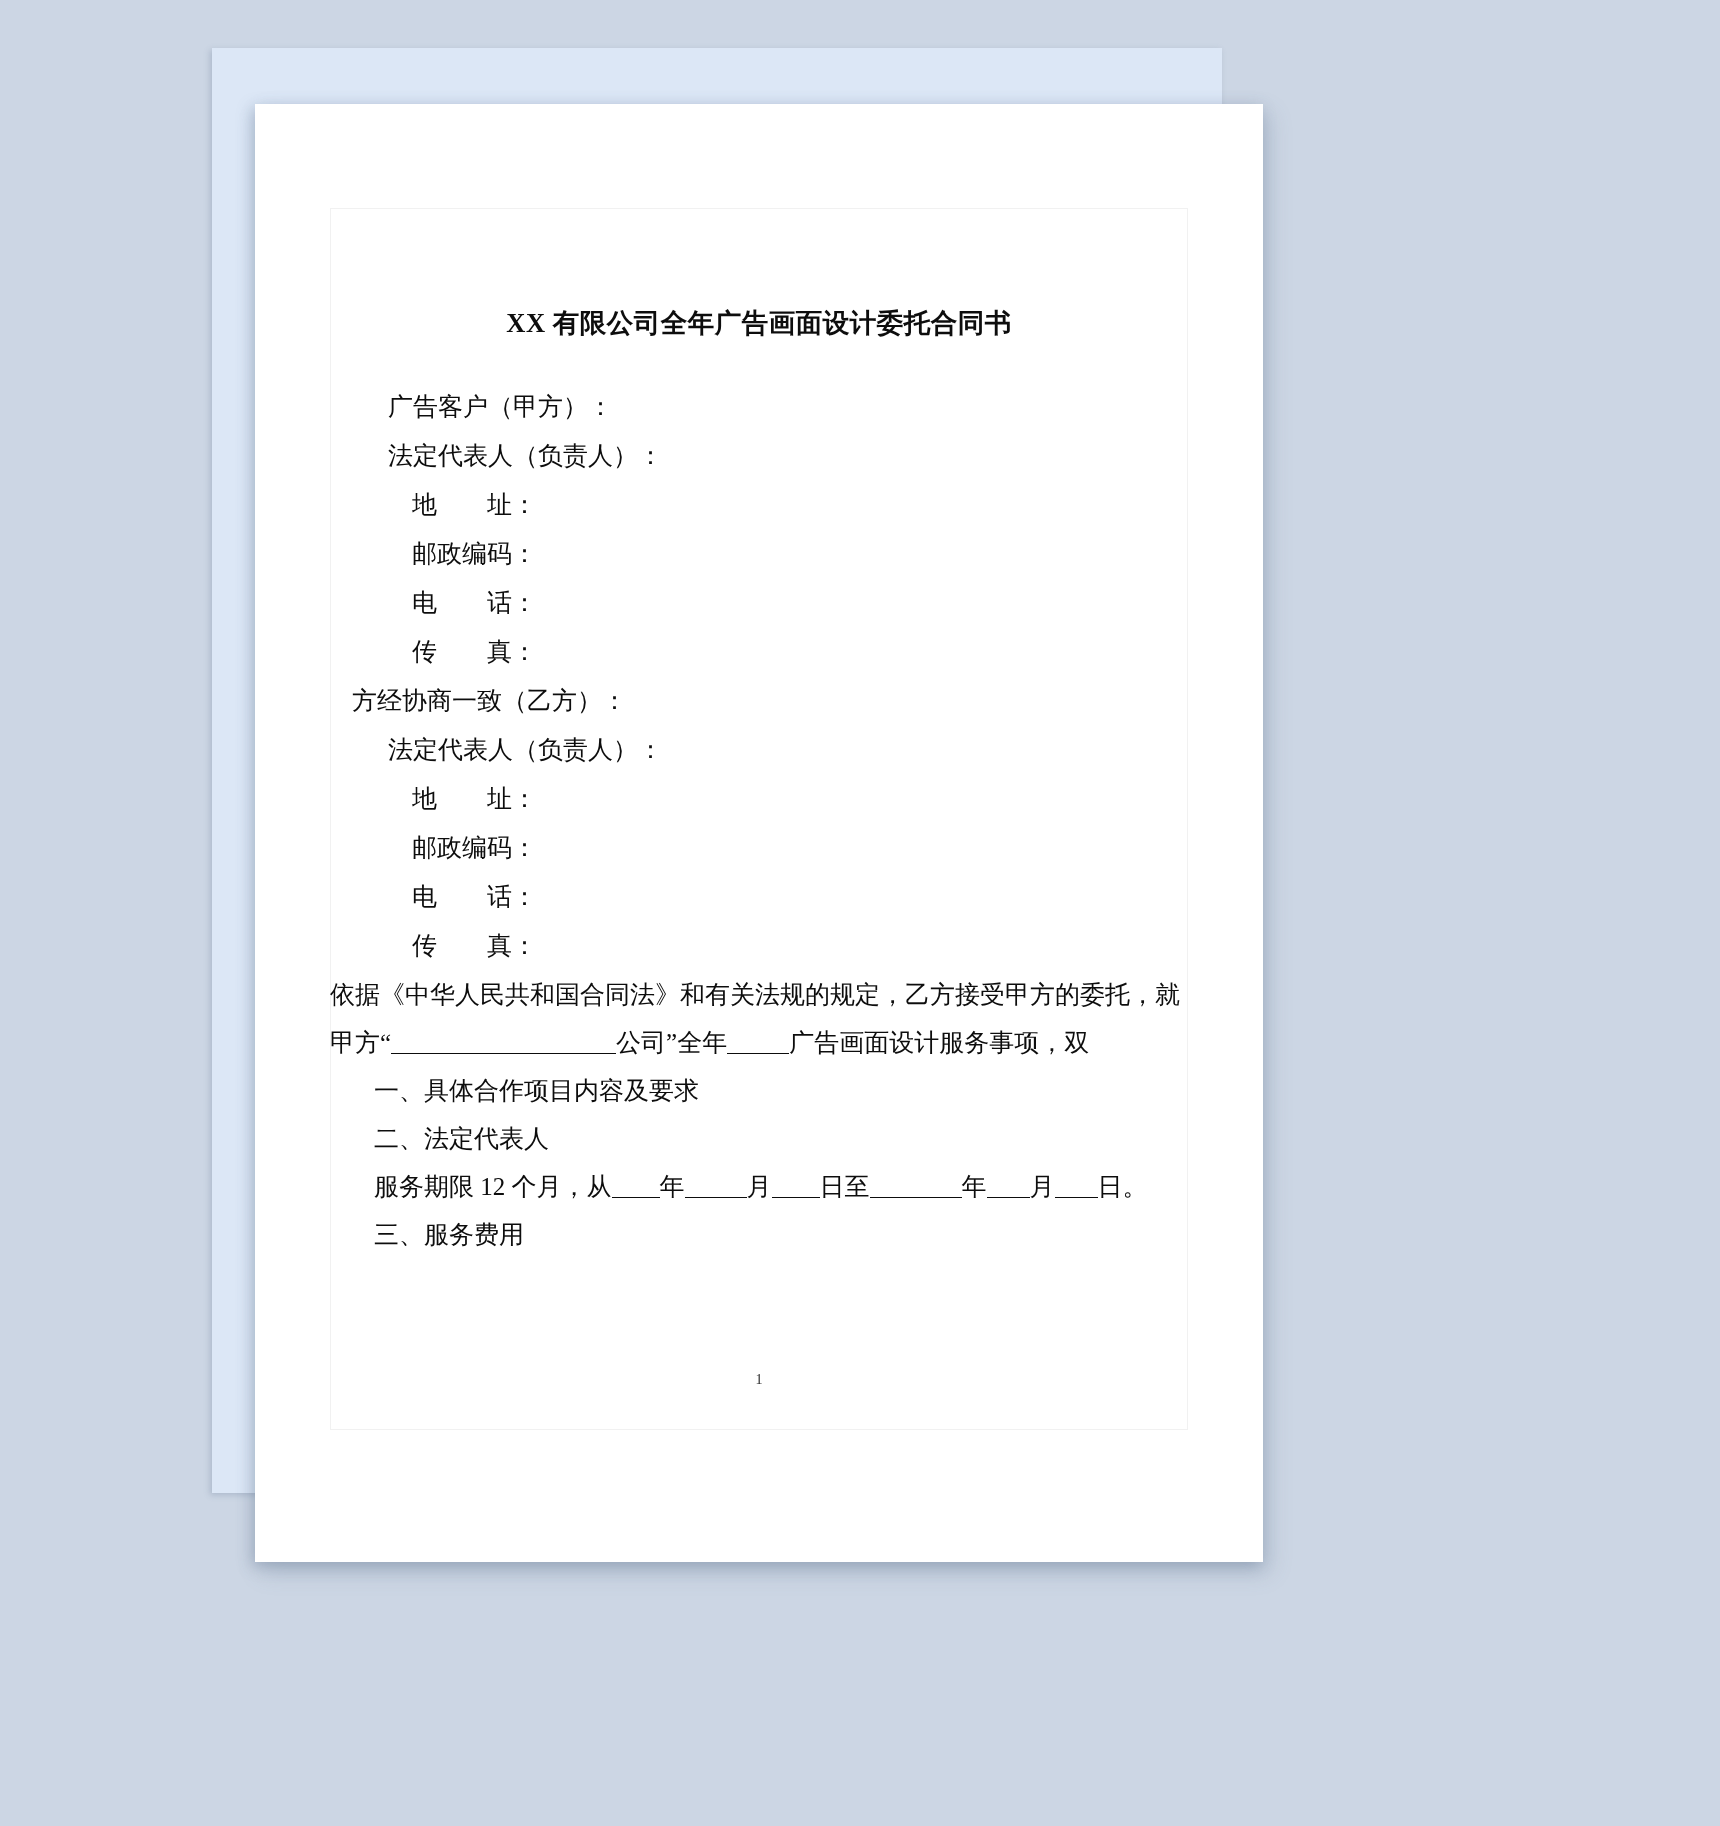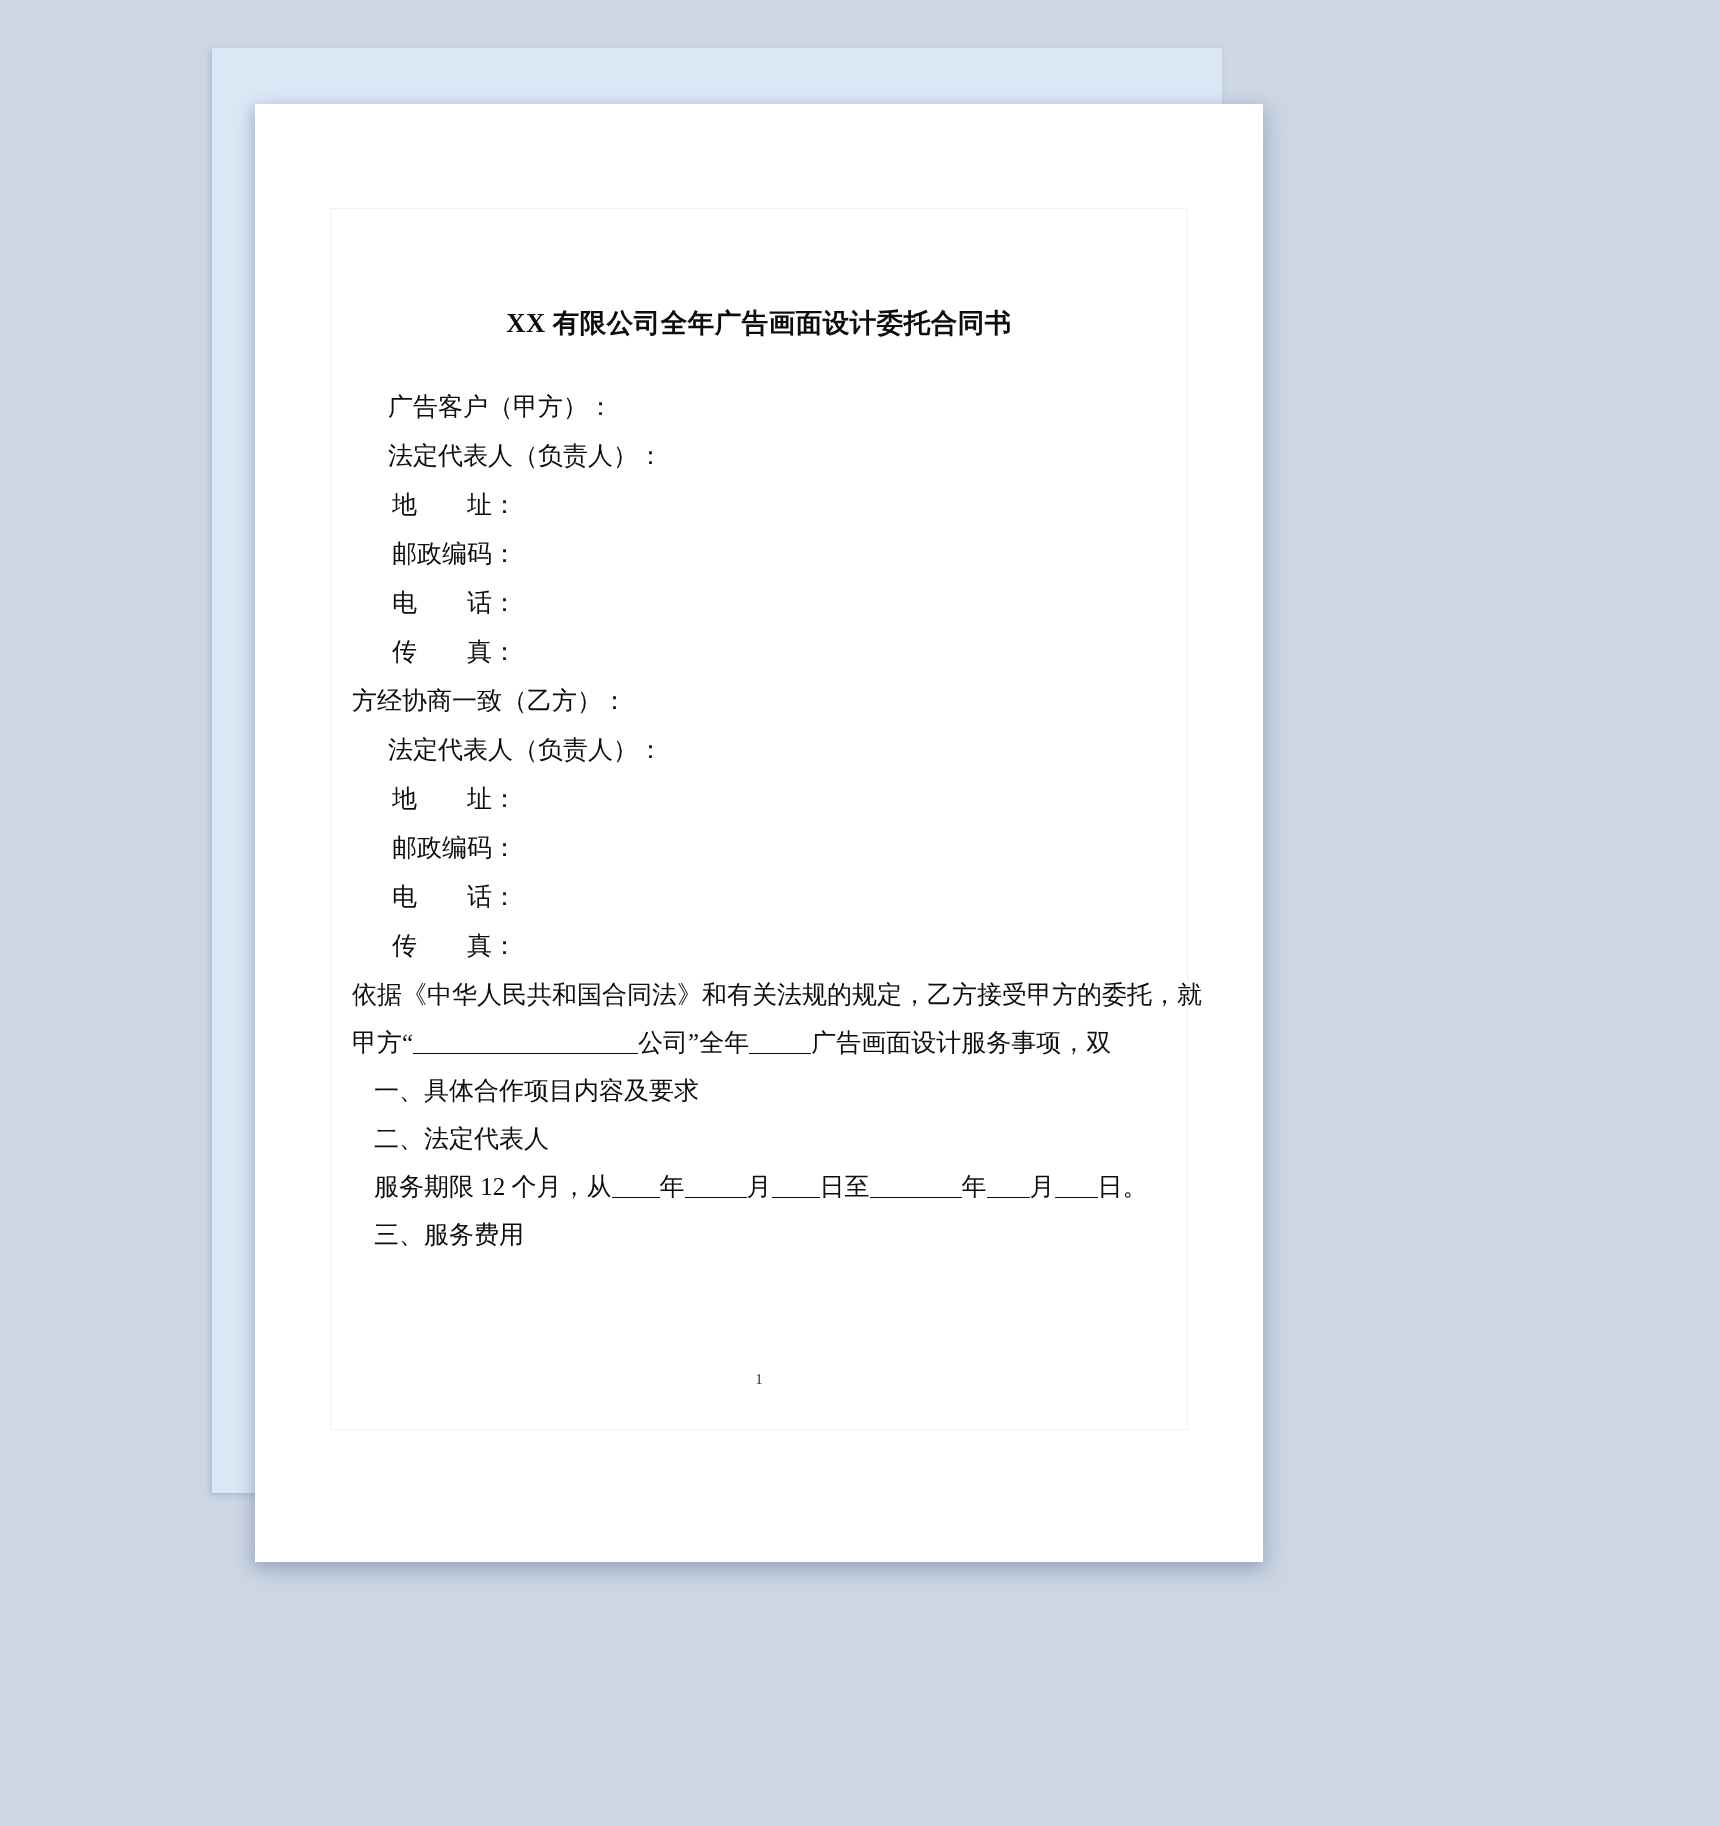--- a/index.html
+++ b/index.html
@@ -85,28 +85,27 @@
   
   .form-block {
     margin-top: 54px;
   }
   .form-block .body-line {
     margin-bottom: 24px;
   }
 
   .indent-1 { padding-left: 58px; }   
   .indent-0 { padding-left: 22px; }   
-  .indent-2 { padding-left: 62px; }
+  .indent-2 { padding-left: 62px; margin-left: 20px; }
 
   .para-block {
     margin-top: 16px;
   }
   .para-block .body-line {
     margin-bottom: 23px;
-    padding-left: 22px;
   }
 
   .sect-block .body-line {
     margin-bottom: 23px;
     padding-left: 44px;
   }
 
   
   .blank {
     display: inline-block;

